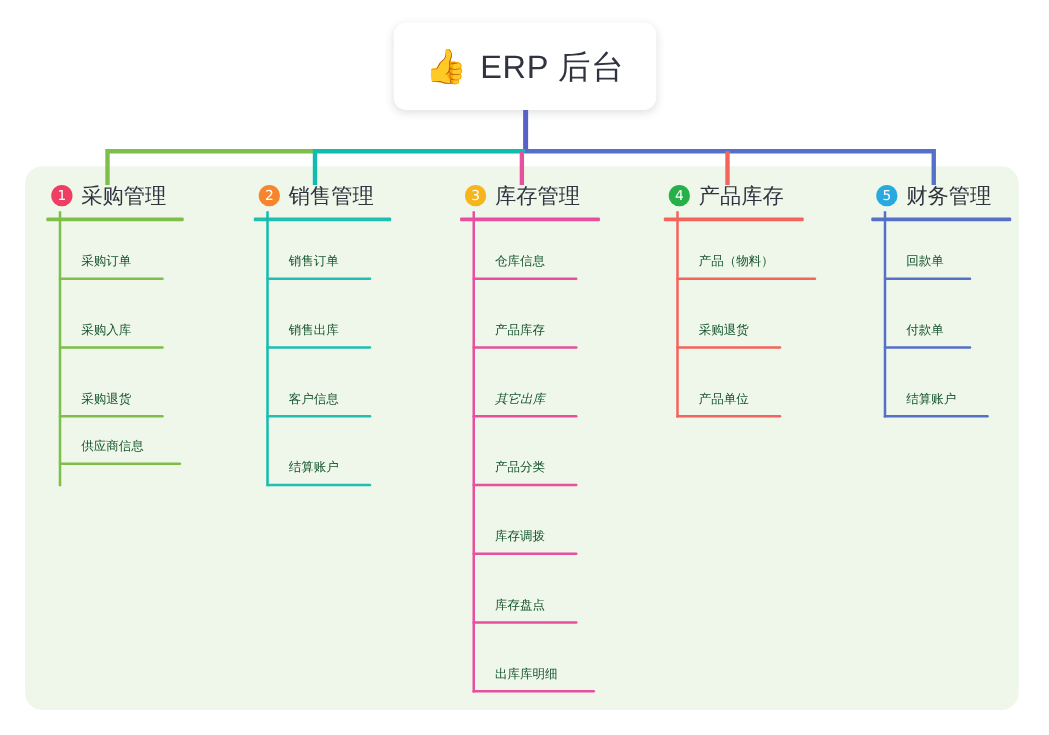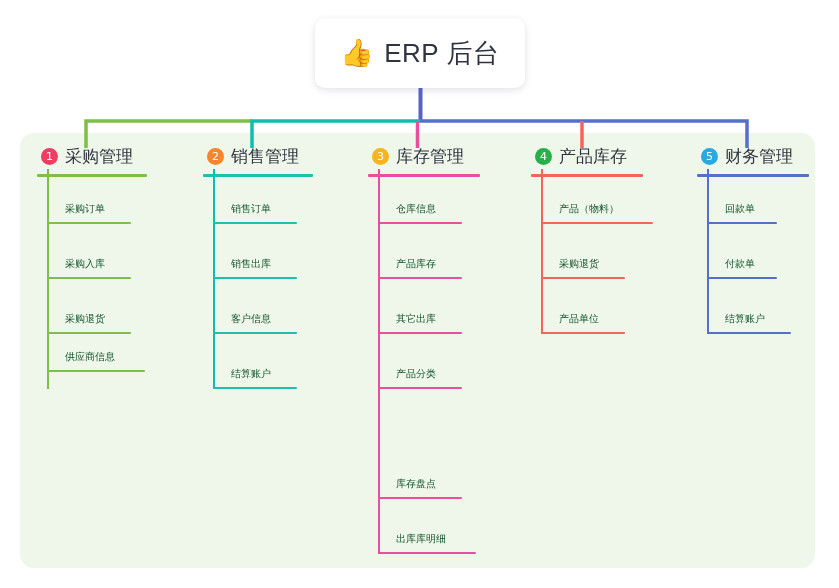--- a/index.html
+++ b/index.html
@@ -144,26 +144,30 @@
         <div class="items" style="height: 385px;">
           <div class="spine" style="background: rgb(232, 80, 159); height: 385px;"></div>
           <div class="item" style="top: 55px; width: 160px;">
             <div class="item-label">产品库存</div>
             <div class="item-rule" style="background: rgb(232, 80, 159); width: 84px;"></div>
           </div>
           <div class="item" style="top: 0px; width: 160px;">
             <div class="item-label">仓库信息</div>
             <div class="item-rule" style="background: rgb(232, 80, 159); width: 84px;"></div>
           </div>
-          <div class="item" style="top: 110px; width: 160px;">
+          <div class="item" style="top: 110px; width: 160px; font-style: italic;">
             <div class="item-label">其它出库</div>
             <div class="item-rule" style="background: rgb(232, 80, 159); width: 84px;"></div>
           </div>
           <div class="item" style="top: 165px; width: 160px;">
             <div class="item-label">产品分类</div>
+            <div class="item-rule" style="background: rgb(232, 80, 159); width: 84px;"></div>
+          </div>
+          <div class="item" style="top: 220px; width: 160px;">
+            <div class="item-label">库存调拨</div>
             <div class="item-rule" style="background: rgb(232, 80, 159); width: 84px;"></div>
           </div>
           <div class="item" style="top: 330px; width: 160px;">
             <div class="item-label">出库库明细</div>
             <div class="item-rule" style="background: rgb(232, 80, 159); width: 98px;"></div>
           </div>
           <div class="item" style="top: 275px; width: 160px;">
             <div class="item-label">库存盘点</div>
             <div class="item-rule" style="background: rgb(232, 80, 159); width: 84px;"></div>
           </div>

